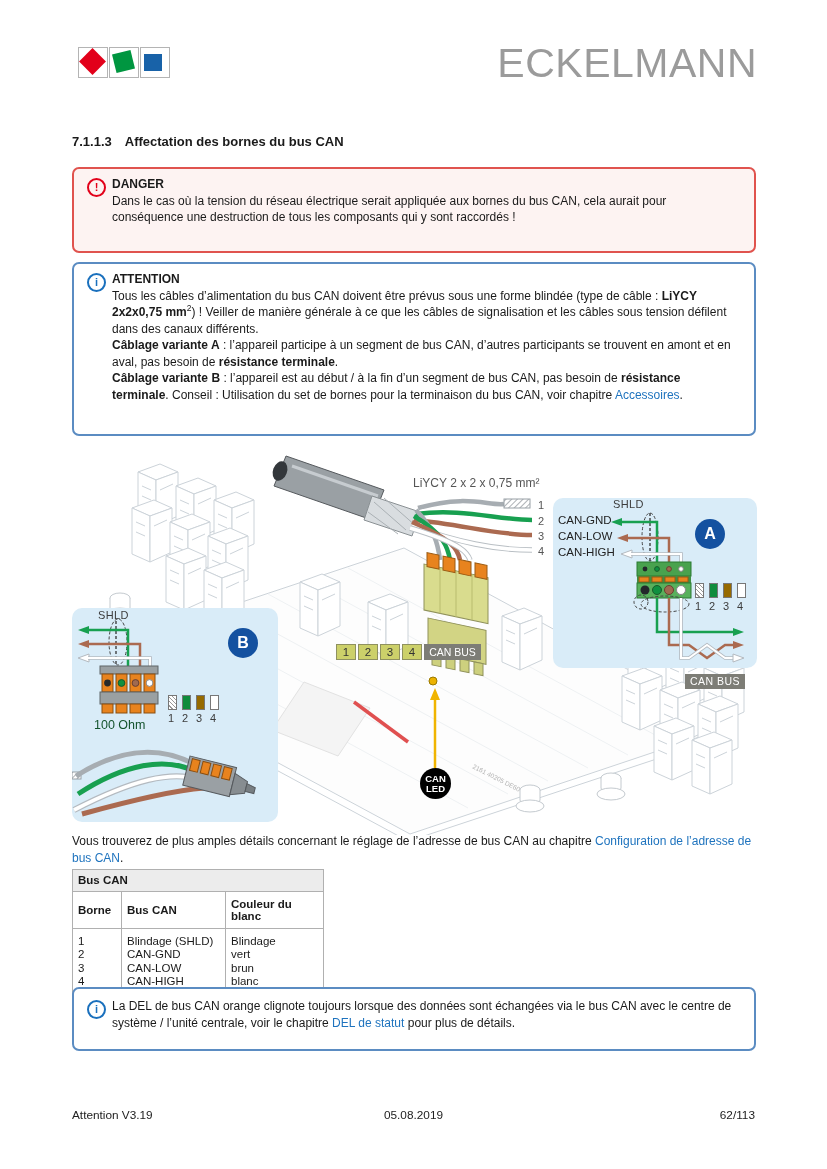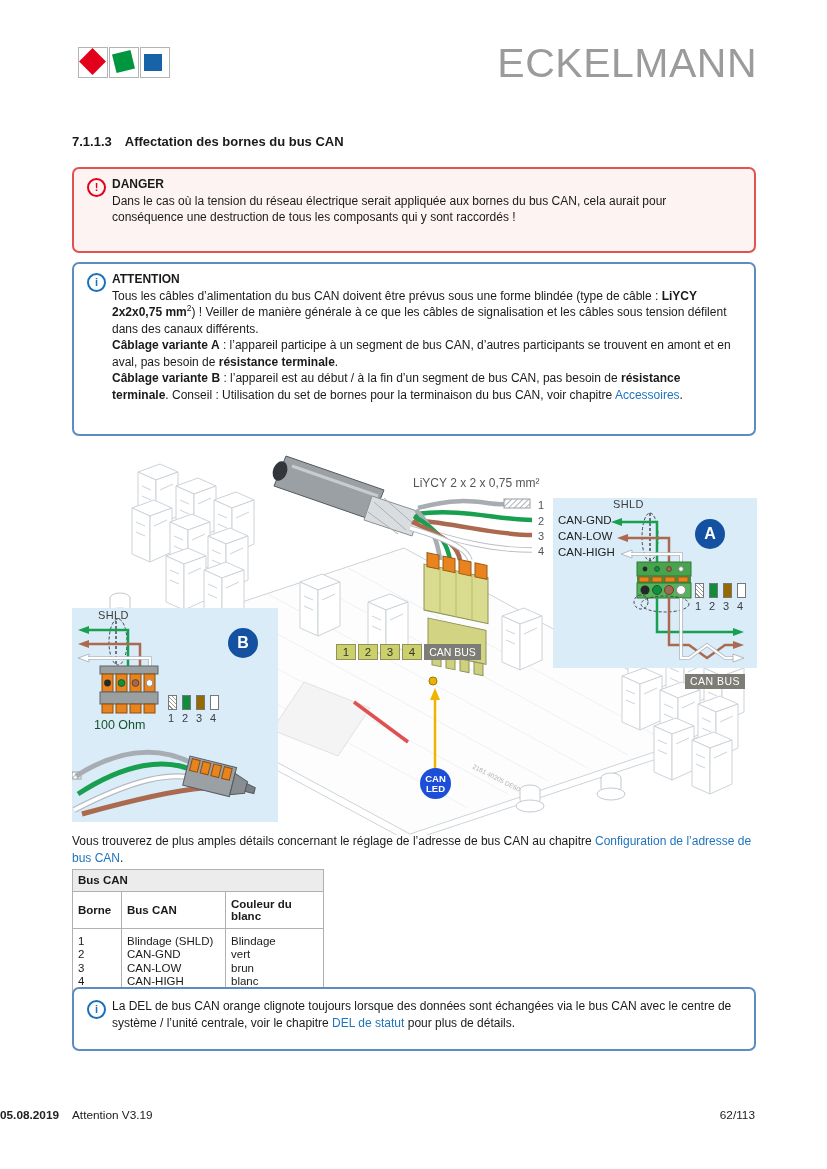--- a/index.html
+++ b/index.html
@@ -27,61 +27,61 @@
   .nicon.red{border:2px solid #e2001a;color:#e2001a;}
   .nicon.blue{border:2px solid #1a70bd;color:#1a70bd;}
   .ncontent{margin:7px 14px 0 38px;font-size:12px;line-height:16.5px;}
   .ncontent .title{font-weight:bold;}
   .lnk{color:#1e73be;cursor:pointer;}
   sup{font-size:8.5px;vertical-align:super;line-height:0;}
 
   
   .diagram{position:absolute;left:68px;top:450px;width:692px;height:385px;}
   .dlabel{position:absolute;font-size:12px;color:#555;}
-  .panel{position:absolute;background:#d9ecf8;border-radius:0;}
+  .panel{position:absolute;background:#d9ecf8;border-radius:10px;}
   .panelA{left:485px;top:48px;width:204px;height:170px;}
   .panelB{left:4px;top:158px;width:206px;height:214px;}
   .panel svg{position:absolute;left:0;top:0;}
   .shld{position:absolute;font-size:11px;color:#3c3c3c;letter-spacing:.4px;}
   .wname{position:absolute;left:5px;font-size:11.5px;color:#222;}
   .callout{position:absolute;width:30px;height:30px;border-radius:50%;background:#1451a0;color:#fff;
            font-weight:bold;font-size:16px;line-height:30px;text-align:center;}
   .legend{position:absolute;display:flex;gap:5px;}
   .lg{width:9px;height:15px;border:1px solid #777;box-sizing:border-box;}
   .lg.hatch{background:repeating-linear-gradient(45deg,#fff 0 2px,#999 2px 3px);}
   .lg.g{background:#0f8c3c;}.lg.br{background:#966a00;}.lg.w{background:#fff;}
   .legnums{position:absolute;display:flex;gap:4px;font-size:11px;color:#3c3c3c;}
   .legnums span{width:10px;text-align:center;}
   .resistor{position:absolute;font-size:12.5px;color:#14532d;}
   .graylabel{position:absolute;background:#7d7d76;color:#fff;text-align:center;}
   .canbusA{left:617px;top:224px;width:60px;height:15px;font-size:10.5px;line-height:15px;letter-spacing:.5px;}
   .strip{position:absolute;left:268px;top:194px;display:flex;}
   .cell{width:20px;height:16px;background:#ccd06a;border:1px solid #8f9160;font-size:11.5px;line-height:14px;
         text-align:center;color:#333;box-sizing:border-box;margin-right:2px;}
   .striplabel{width:57px;height:16px;background:#7d7d76;color:#fff;font-size:10.5px;line-height:16px;text-align:center;}
-  .led{position:absolute;left:352px;top:318px;width:31px;height:31px;border-radius:50%;background:#1d4ed8;
+  .led{position:absolute;left:352px;top:318px;width:31px;height:31px;border-radius:50%;background:#000000;
        color:#fff;font-weight:bold;font-size:9.5px;line-height:10px;text-align:center;
        display:flex;flex-direction:column;justify-content:center;}
 
   
   .para{position:absolute;left:72px;top:833px;width:690px;font-size:12px;line-height:16.5px;}
   .bustable{position:absolute;left:72px;top:869px;border-collapse:collapse;font-size:11.5px;color:#1a1a1a;
             border:1px solid #b0b0b0;}
   .bustable .ttitle{background:#ececec;font-weight:bold;border-bottom:1px solid #b0b0b0;padding:4px 5px 3px 5px;}
   .bustable th{font-weight:bold;text-align:left;border-bottom:1px solid #b0b0b0;border-right:1px solid #b0b0b0;
                padding:6px 5px;}
   .bustable th:last-child,.bustable td:last-child{border-right:none;}
   .bustable td{border-right:1px solid #b0b0b0;padding:0 5px;line-height:13.5px;vertical-align:top;}
   .bustable tr.first td{padding-top:6px;}
   .bustable tr.last td{padding-bottom:7px;}
 
   
   .footer{position:absolute;top:1108px;font-size:11.8px;color:#222;}
   .f-left{left:72px;}
-  .f-center{left:0;right:0;font-weight:bold;}
+  .f-center{left:0;right:0;text-align:center;}
   .f-right{right:72px;}
 </style>
 </head>
 <body>
 
 <div class="page">
 
   <div class="logo">
     <div class="cellbox">
         <div class="shape red"></div>

